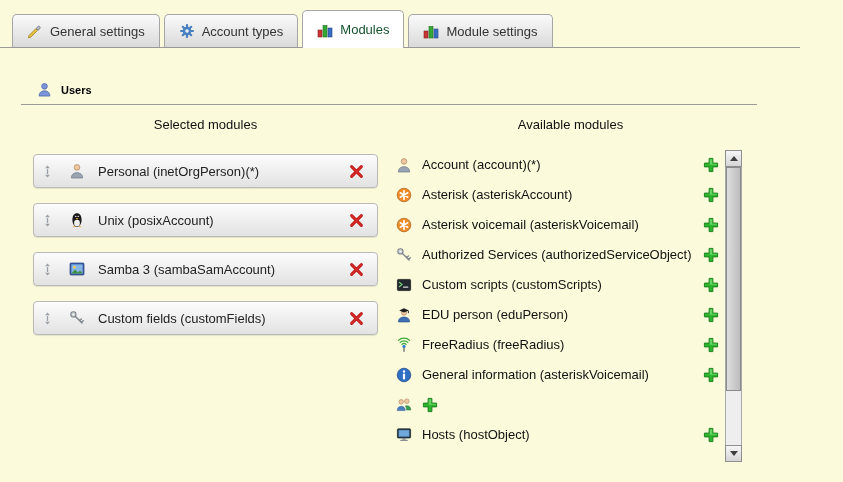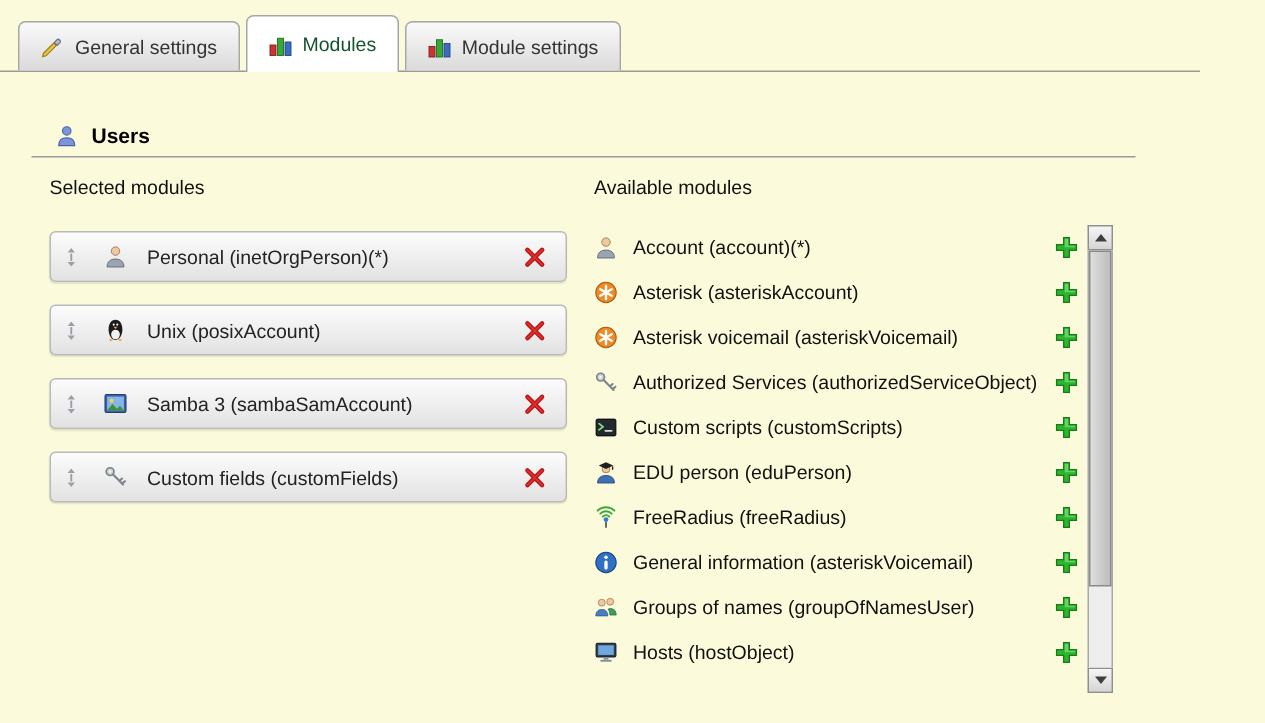--- a/index.html
+++ b/index.html
@@ -38,31 +38,31 @@
     margin-bottom:-1px;
     z-index:2;
     color:#14532d;
   }
   .tab-icon svg { width:16px; height:16px; display:block; }
 
   
   .section-header {
     position:absolute; left:37px; top:82px;
     display:flex; align-items:center; gap:9px;
-    font-weight:bold; font-size:14px; color:#000;
+    font-weight:bold; font-size:11px; color:#000;
   }
   .section-header svg { width:15px; height:15px; display:block; }
   .rule {
     position:absolute; left:21px; top:104px;
     width:736px; height:0;
     border-top:1px solid #9a9a9a;
   }
 
   
-  .col-heading { font-size:13px; color:#111; }
+  .col-heading { font-size:13px; color:#111;text-align:center; }
   .col-left  { position:absolute; left:33px;  top:117px; width:345px; }
   .col-right { position:absolute; left:396px; top:117px; width:349px; }
 
   
   .selected-list { margin-top:22px; }
   .selected-row {
     height:34px; margin-bottom:15px;
     display:flex; align-items:center;
     border:1px solid #b9b9b9; border-radius:4px;
     background:linear-gradient(#fcfcfc,#e2e2e2);
@@ -121,20 +121,35 @@
       <div class="tab">
         <span class="tab-icon">
           <svg viewBox="0 0 16 16">
             <path d="M2 12.5l6.8-6.8 1.7 1.7-6.8 6.8-2.3.6z" fill="#e8c440" stroke="#9c7e1c" stroke-width="0.8"></path>
             <path d="M9.2 5.3l1.8-1.8c1-1 3 .9 2 1.9l-1.9 1.8z" fill="#b6bcc6" stroke="#6e7480" stroke-width="0.8"></path>
           </svg>
         </span>
         <span class="tab-label">General settings</span>
       </div>
 
+      <div class="tab">
+        <span class="tab-icon">
+          <svg viewBox="0 0 16 16">
+            <g fill="#4a80c0">
+              <rect x="6.9" y="1" width="2.2" height="14" rx="1"></rect>
+              <rect x="1" y="6.9" width="14" height="2.2" rx="1"></rect>
+              <rect x="6.9" y="1" width="2.2" height="14" rx="1" transform="rotate(45 8 8)"></rect>
+              <rect x="6.9" y="1" width="2.2" height="14" rx="1" transform="rotate(-45 8 8)"></rect>
+              <circle cx="8" cy="8" r="4.3"></circle>
+            </g>
+            <circle cx="8" cy="8" r="1.8" fill="#e8f1fb"></circle>
+          </svg>
+        </span>
+        <span class="tab-label">Account types</span>
+      </div>
 
       <div class="tab active">
         <span class="tab-icon">
           <svg viewBox="0 0 16 16">
             <rect x="1" y="8" width="4" height="7" fill="#cc3333" stroke="#7e1f1f" stroke-width="0.6"></rect>
             <rect x="6" y="3.5" width="4" height="11.5" fill="#35a835" stroke="#1e6e1e" stroke-width="0.6"></rect>
             <rect x="11" y="6" width="4" height="9" fill="#3a6cc4" stroke="#234682" stroke-width="0.6"></rect>
           </svg>
         </span>
         <span class="tab-label">Modules</span>
@@ -432,21 +447,20 @@
 
           <div class="avail-row">
             <span class="mod-icon">
               <svg viewBox="0 0 16 16">
                 <circle cx="5.2" cy="4.8" r="2.3" fill="#f0c8a0" stroke="#9c7550" stroke-width="0.5"></circle>
                 <path d="M1.2 13.6c0-3 1.8-4.3 4-4.3s4 1.3 4 4.3z" fill="#4a7ebb" stroke="#2d5a94" stroke-width="0.5"></path>
                 <circle cx="10.8" cy="4.2" r="2.3" fill="#f0c8a0" stroke="#9c7550" stroke-width="0.5"></circle>
                 <path d="M9.4 9.1c.5-.3 1-.4 1.4-.4 2.2 0 4 1.3 4 4.3h-4.2c0-1.7-.4-3-1.2-3.9z" fill="#3aa053" stroke="#226b36" stroke-width="0.5"></path>
               </svg>
             </span>
-            <span class="avail-label">Groups of names (groupOfNamesUser)</span>
             <span class="add-btn">
               <svg viewBox="0 0 16 16">
                 <path d="M6.1 1.4h3.8v4.7h4.7v3.8H9.9v4.7H6.1V9.9H1.4V6.1h4.7z" fill="#2db52d" stroke="#187a18" stroke-width="0.9"></path>
                 <path d="M6.8 2.2h2.4v4.6h4.6v1H6.8z" fill="#7fe07f" opacity="0.7"></path>
               </svg>
             </span>
           </div>
 
           <div class="avail-row">
             <span class="mod-icon">

